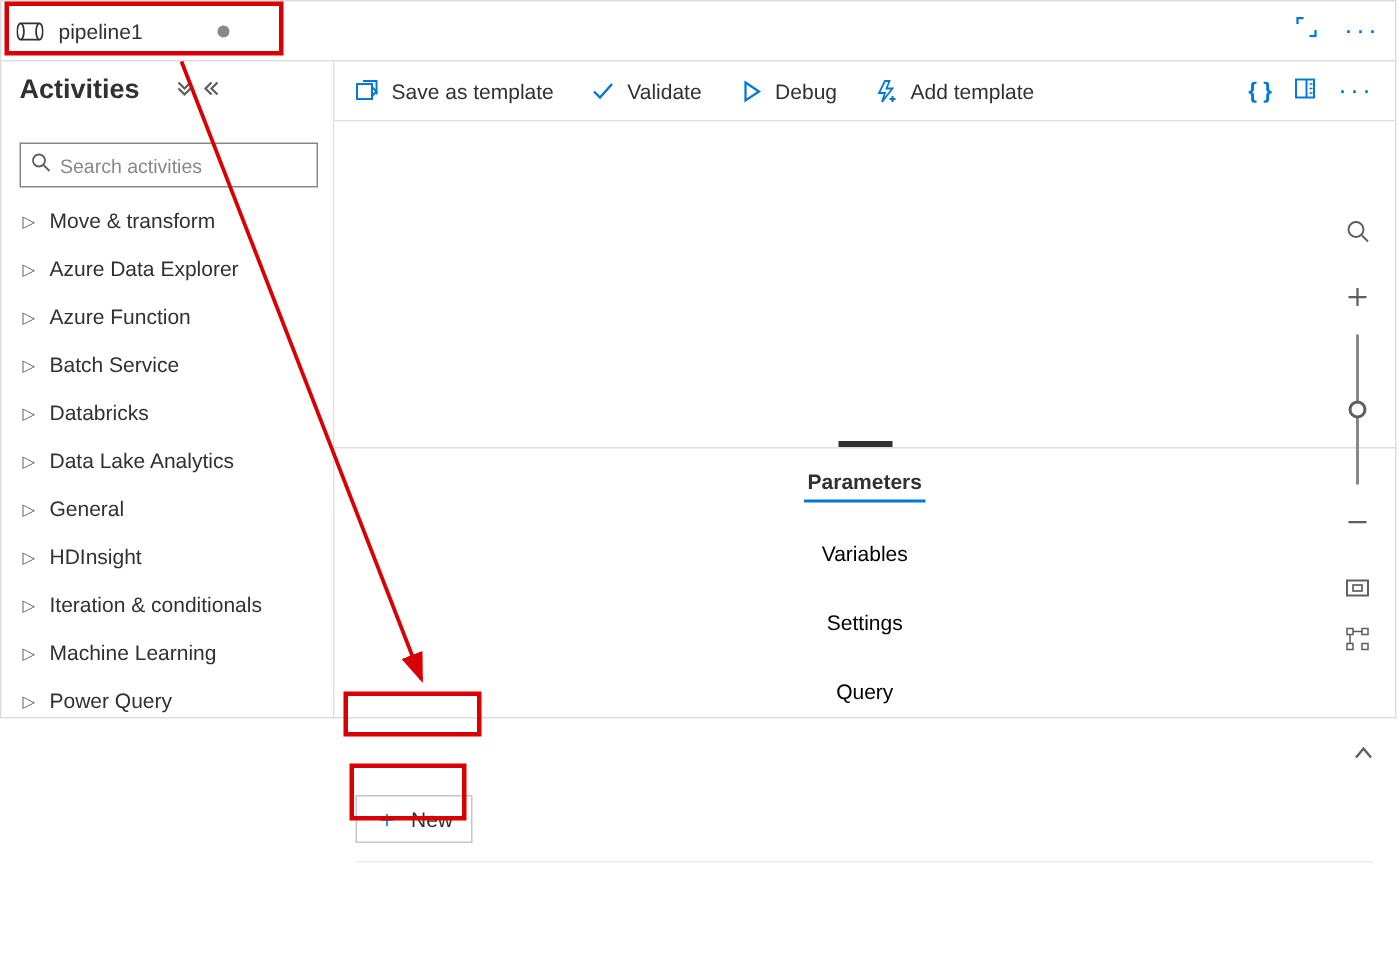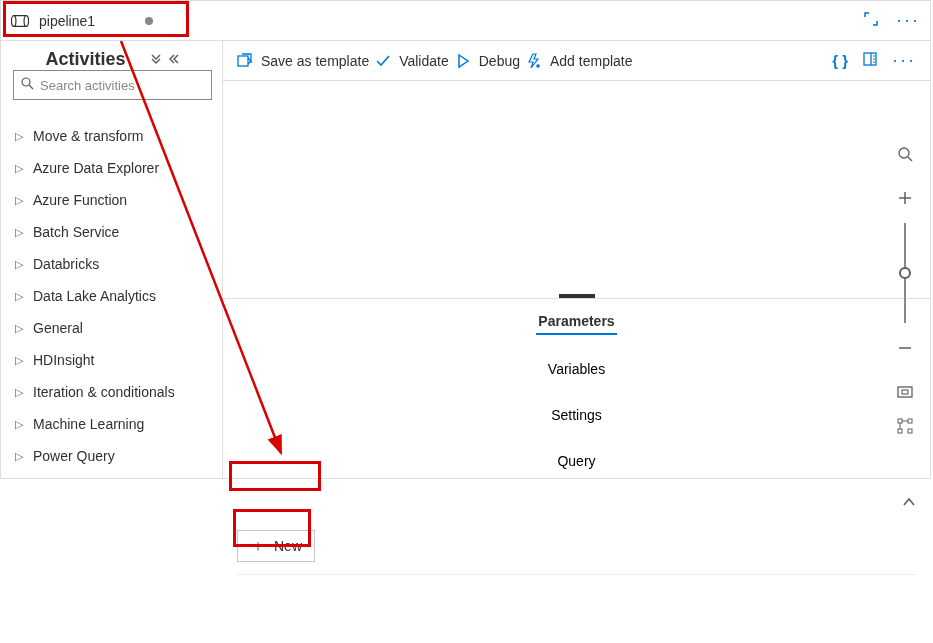--- a/index.html
+++ b/index.html
@@ -13,35 +13,35 @@
   .titlebar-left .pipeline-name { font-size: 14px; }
   .unsaved-dot { width: 8px; height: 8px; border-radius: 50%; background: #8a8886; margin-left: 40px; }
   .titlebar-right { margin-left: auto; display: flex; align-items: center; gap: 18px; }
   .expand-icon { color: #0078d4; font-size: 16px; }
   .dots { color: #0078d4; font-size: 18px; letter-spacing: 2px; }
 
   
   .body { display: flex; height: calc(100% - 40px); }
 
   .sidebar { width: 222px; border-right: 1px solid #e1dfdd; padding: 8px 10px 8px 12px; }
-  .sidebar-header { display: flex; align-items: center; justify-content: center; margin-bottom: 0; gap: 24px; }
+  .sidebar-header { display: flex; align-items: center; justify-content: flex-start; margin-bottom: 25px; gap: 24px; }
   .sidebar-title { font-size: 18px; font-weight: 600; }
   .sidebar-header-icons { display: flex; gap: 6px; color: #605e5c; }
-  .search-wrap { position: relative; margin-bottom: 24px; }
+  .search-wrap { position: relative; margin-bottom: 10px; }
   .search-wrap .search-icon { position: absolute; left: 8px; top: 50%; transform: translateY(-50%); color: #605e5c; font-size: 13px; }
   .search-input { width: 100%; height: 30px; border: 1px solid #8a8886; padding: 0 8px 0 26px; font-size: 13px; color: #323130; outline: none; }
   .search-input::placeholder { color: #8a8886; }
   .activities-list { list-style: none; display: flex; flex-direction: column; gap: 8px; }
   .activity-item { display: flex; align-items: center; gap: 8px; padding: 4px 2px; cursor: pointer; font-size: 14px; }
   .caret { width: 10px; color: #605e5c; font-size: 11px; display:inline-block; }
 
   .main { flex: 1; display: flex; flex-direction: column; position: relative; }
 
   
-  .toolbar { height: 40px; display: flex; align-items: center; padding: 0 14px; gap: 6px; border-bottom: 1px solid #e1dfdd; }
+  .toolbar { height: 40px; display: flex; align-items: center; padding: 0 14px; gap: 25px; border-bottom: 1px solid #e1dfdd; }
   .tool-btn { display: flex; align-items: center; gap: 8px; color: #323130; cursor: pointer; font-size: 14px; }
   .tool-btn .tool-icon { color: #0078d4; display: inline-flex; width: 16px; height: 16px; }
   .toolbar-right { margin-left: auto; display: flex; align-items: center; gap: 14px; }
   .code-icon { color: #0078d4; font-size: 15px; font-weight: 600; }
   .props-icon { color: #0078d4; }
 
   
   .canvas { flex: 1; position: relative; background: #fff; }
   .canvas-splitter { position: absolute; left: 50%; bottom: 0; transform: translateX(-50%); width: 36px; height: 4px; background: #323130; cursor: ns-resize; }
 

